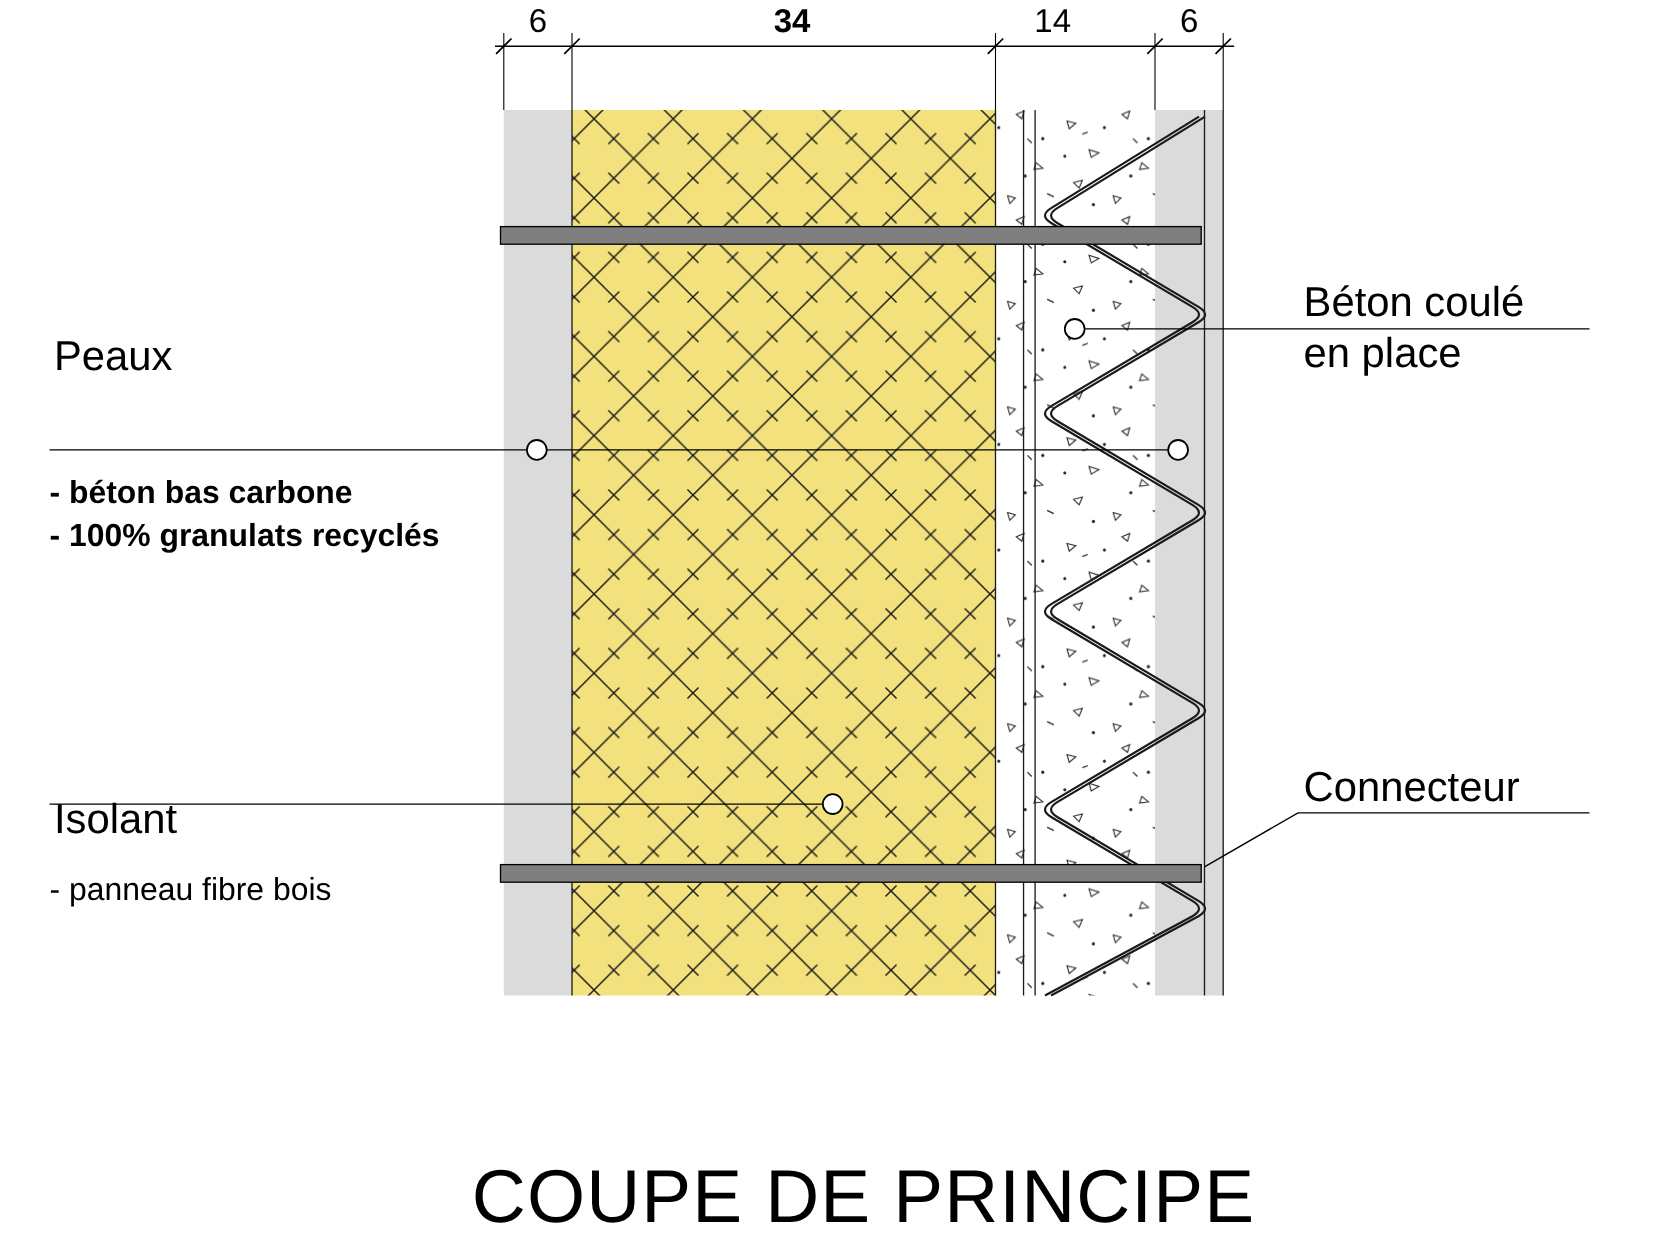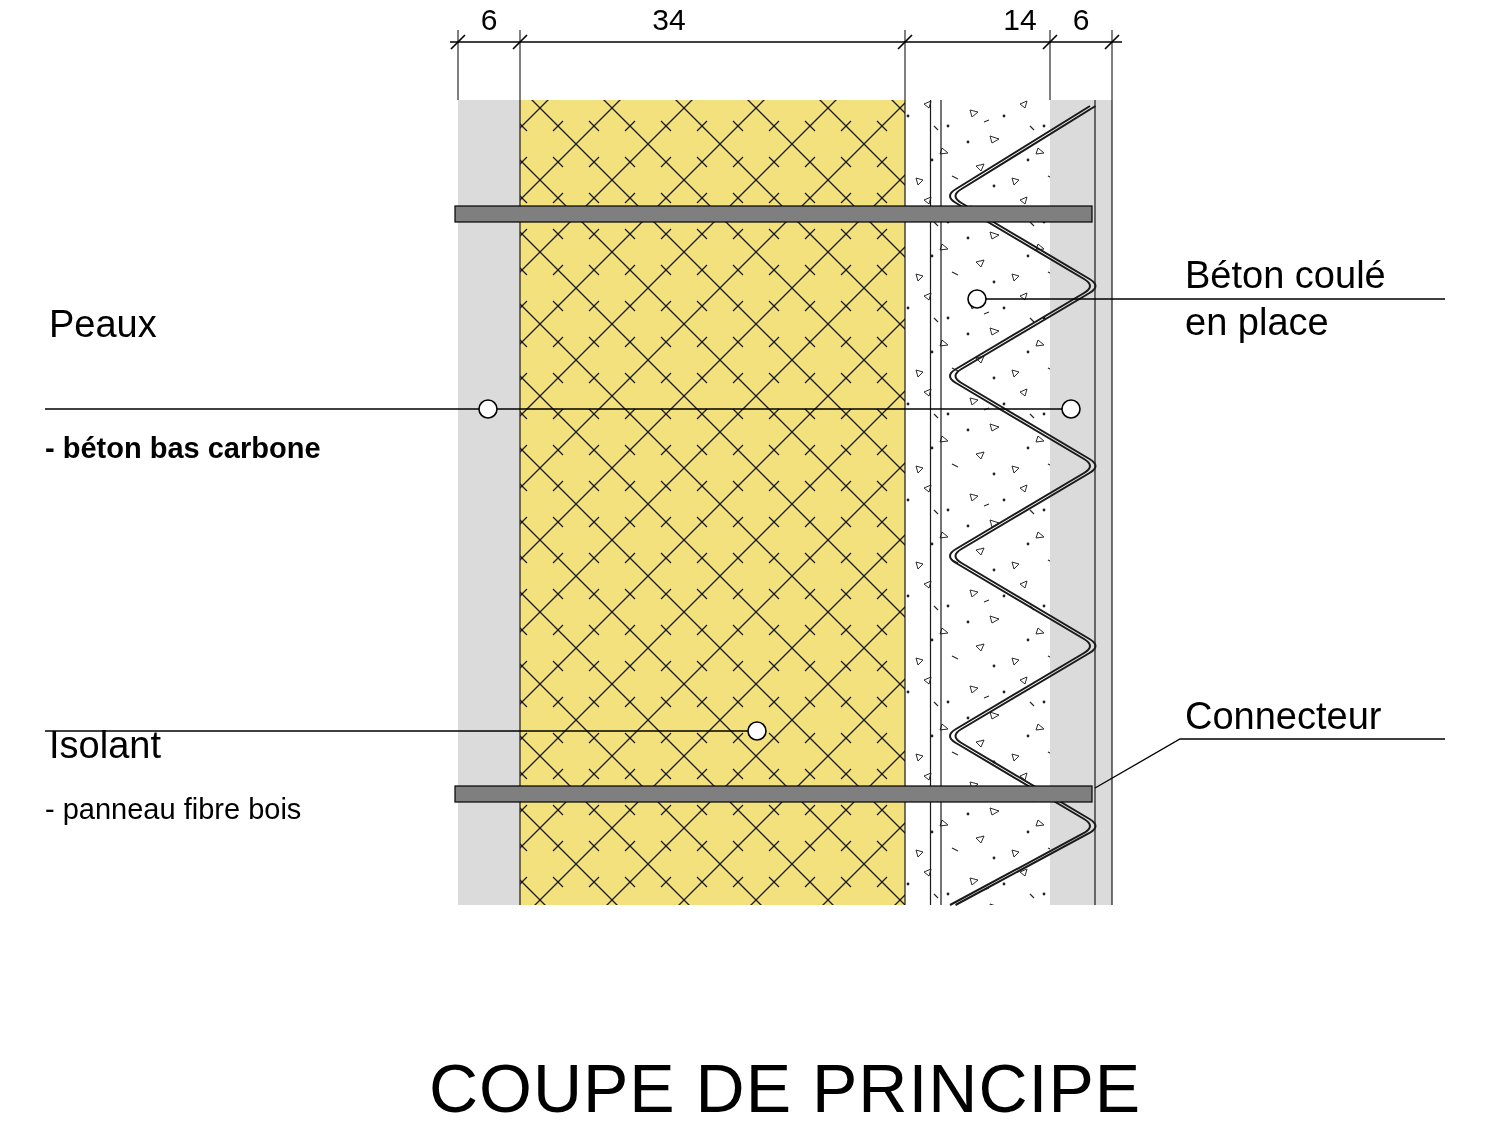--- a/index.html
+++ b/index.html
@@ -81,29 +81,30 @@
     </g>
     <g stroke="#000" stroke-width="1.6" fill="#ffffff">
       <circle cx="488" cy="409" r="9"></circle>
       <circle cx="1071" cy="409" r="9"></circle>
       <circle cx="977" cy="299" r="9"></circle>
       <circle cx="757" cy="731" r="9"></circle>
     </g>
   </svg>
 
   <span class="dim-num" style="left:489px;">6</span>
-  <span class="dim-num" style="left:669px;">34</span>
-  <span class="dim-num" style="left:1020px;text-align:center;">14</span>
+  <span class="dim-num" style="left:720px;font-weight:bold;">34</span>
+  <span class="dim-num" style="left:957px;text-align:center;">14</span>
   <span class="dim-num" style="left:1081px;">6</span>
 
   <div class="abs heading" style="left:49px; top:301px;">
     <div>Peaux</div>
   </div>
   <div class="abs detail" style="left:45px; top:429px;font-weight:bold;">
     <div>- béton bas carbone</div>
+    <div>- 100% granulats recyclés</div>
   </div>
 
   <div class="abs heading" style="left:49px; top:722px;">
     <div>Isolant</div>
   </div>
   <div class="abs detail" style="left:45px; top:752px;margin-top:38px;">
     <div>- panneau fibre bois</div>
   </div>
 
   <div class="abs heading" style="left:1185px; top:252px;">

